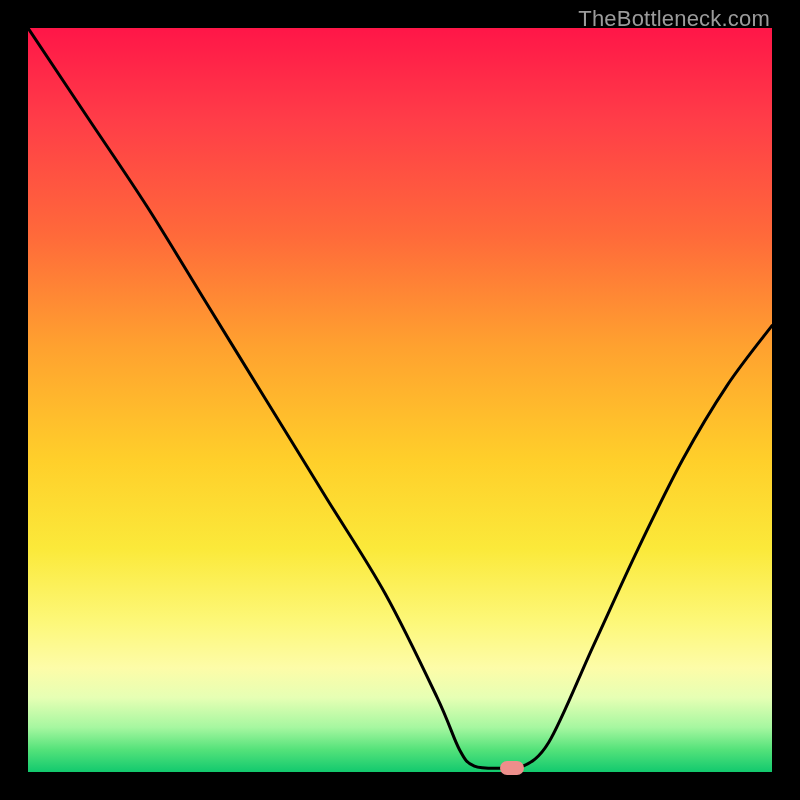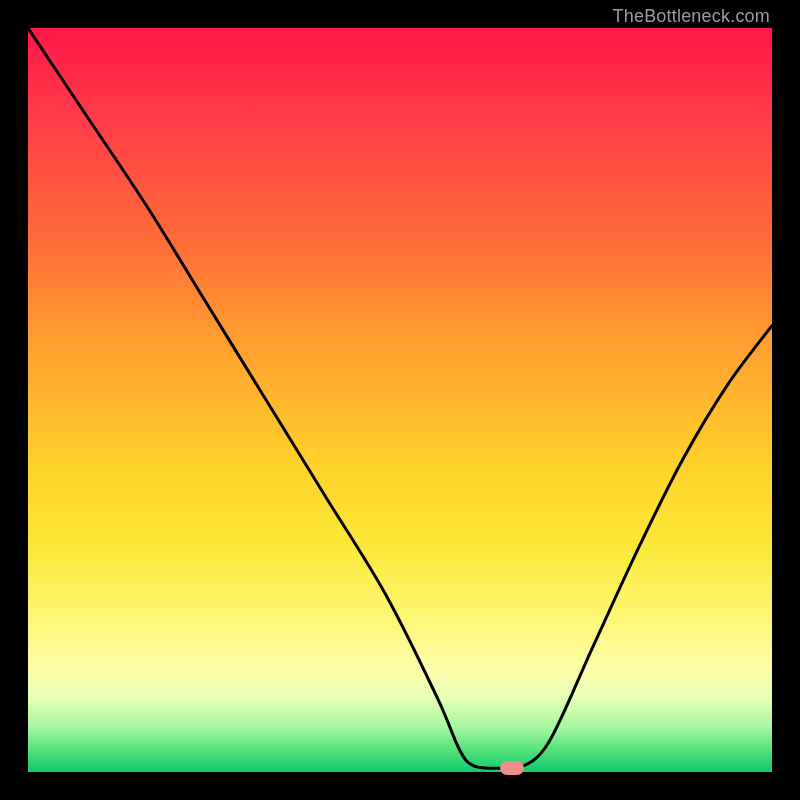--- a/index.html
+++ b/index.html
@@ -44,21 +44,21 @@
     left: 0;
     top: 0;
     width: 744px;
     height: 744px;
   }
   .attribution {
     position: absolute;
     top: 6px;
     right: 30px;
     color: #9b9b9b;
-    font-size: 18px;
+    font-size: 22px;
     font-weight: 500;
     letter-spacing: 0.2px;
   }
   .marker {
     position: absolute;
     width: 24px;
     height: 14px;
     border-radius: 7px;
     background: #ed8e8b;
   }

